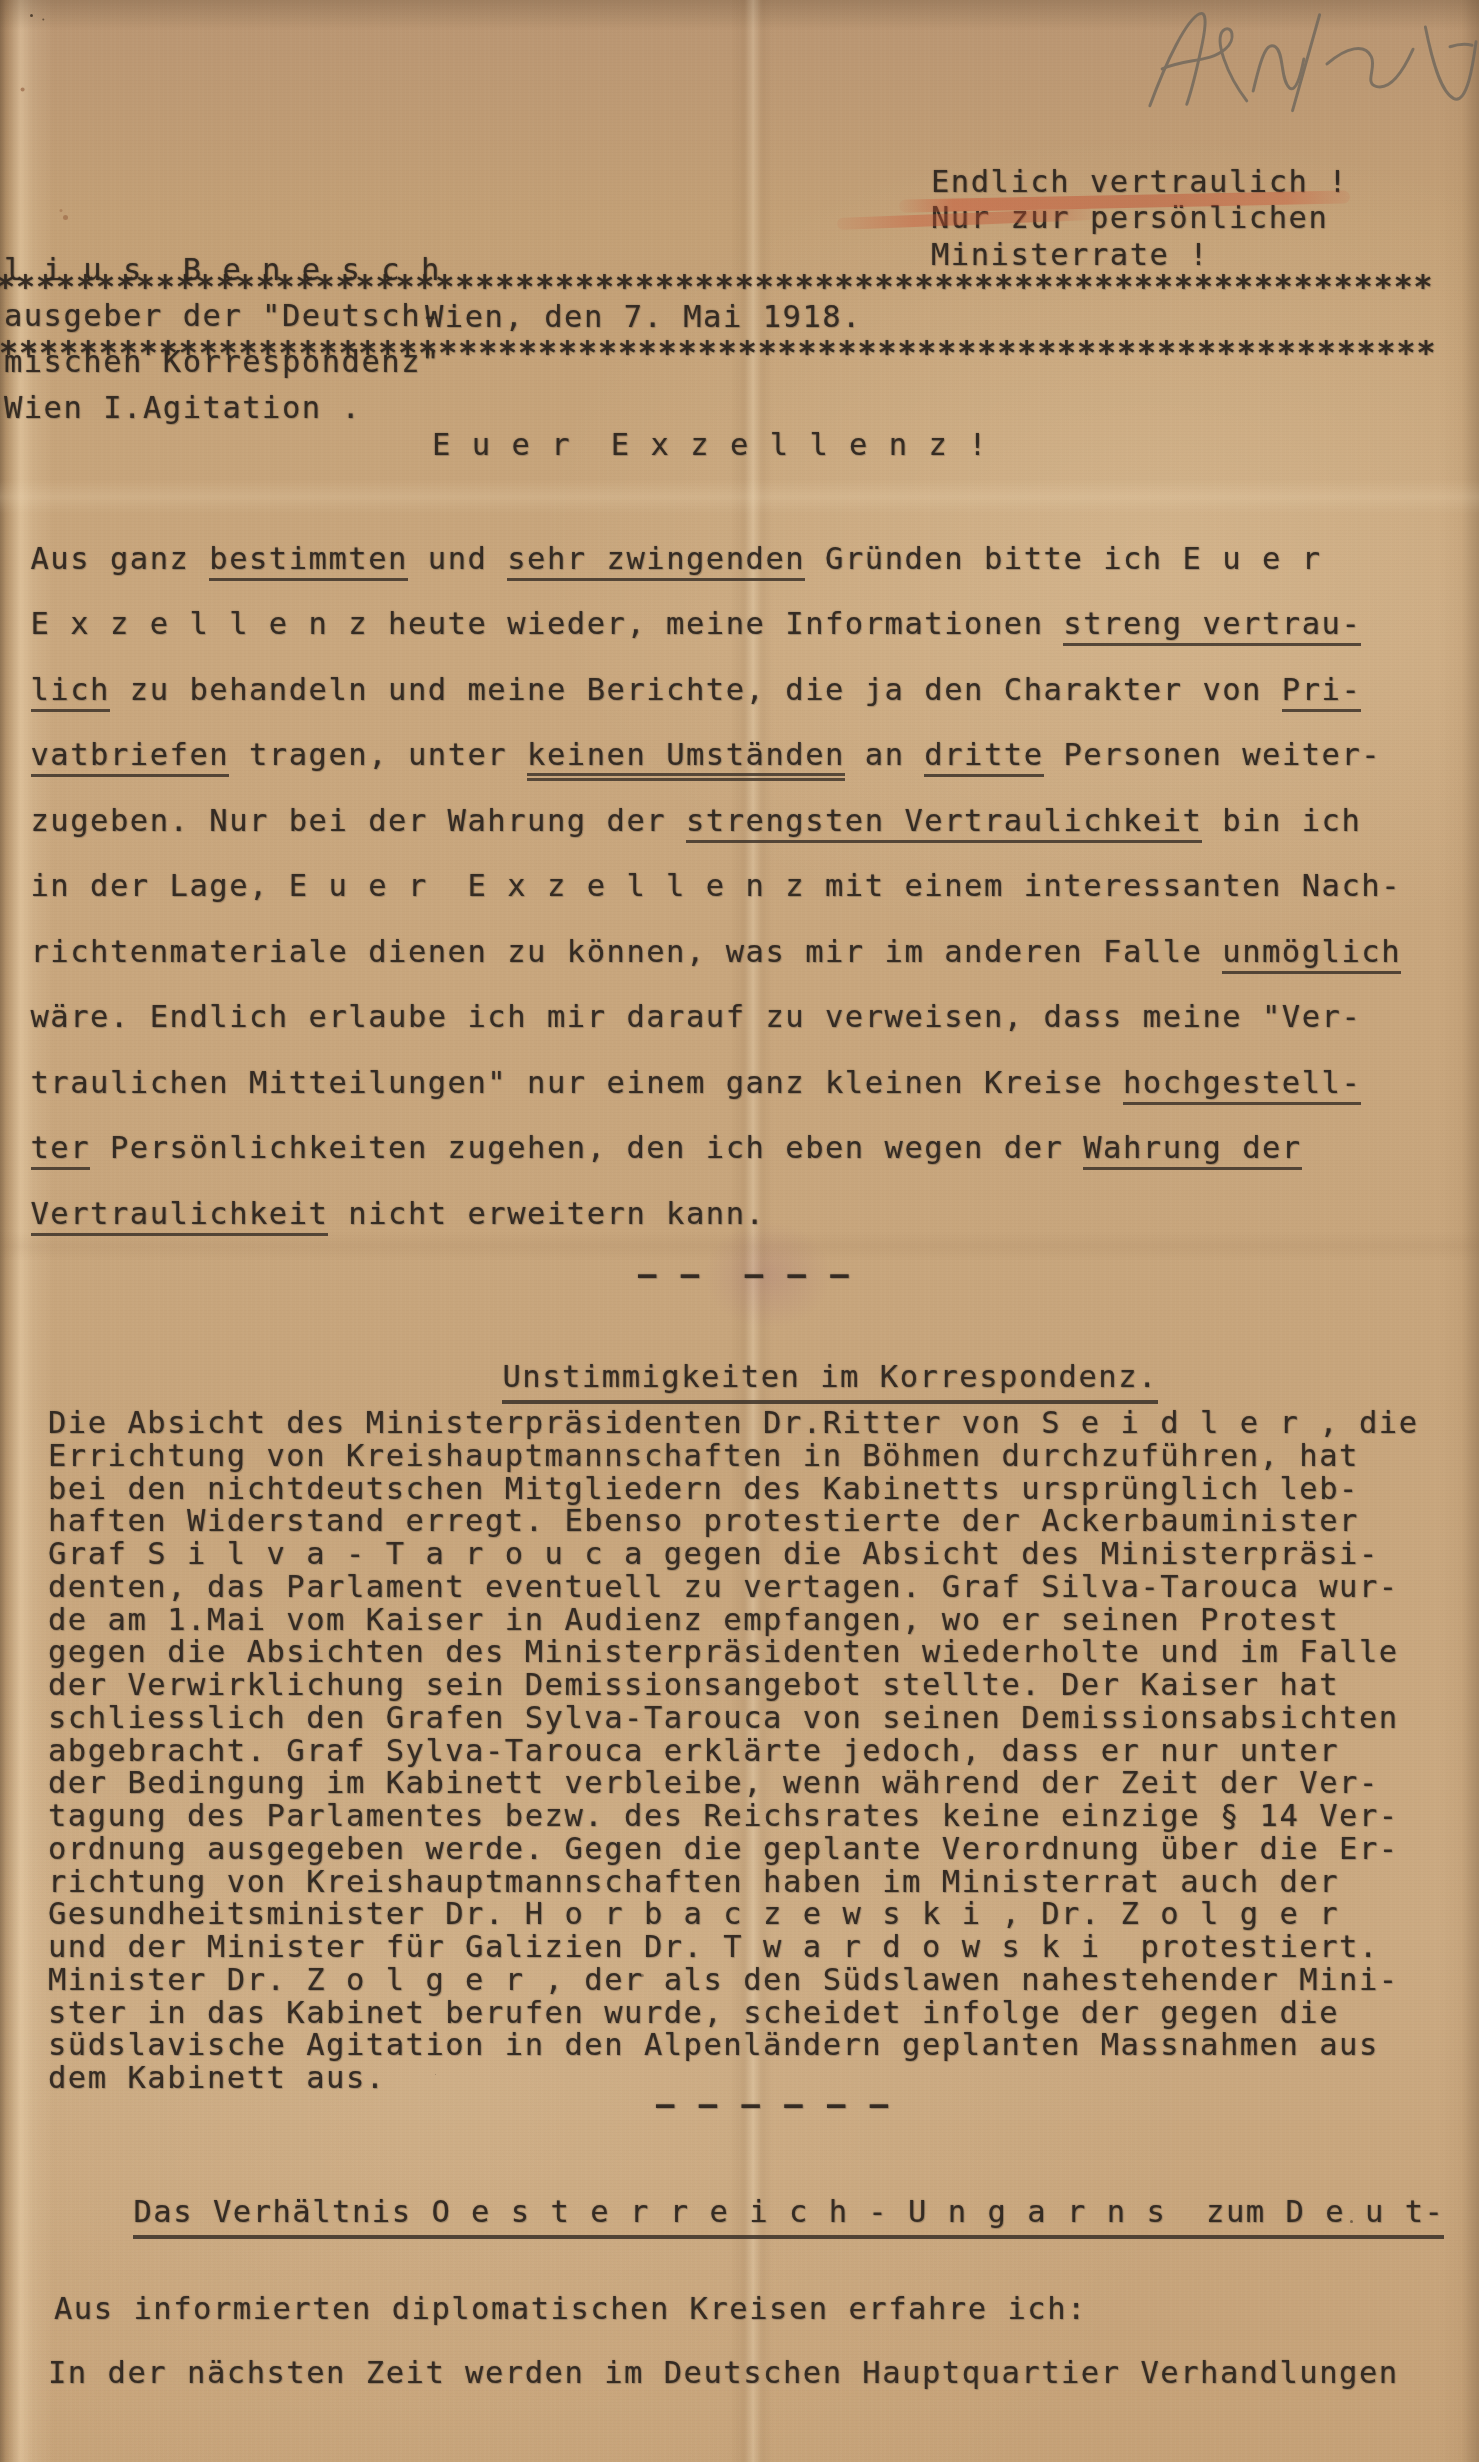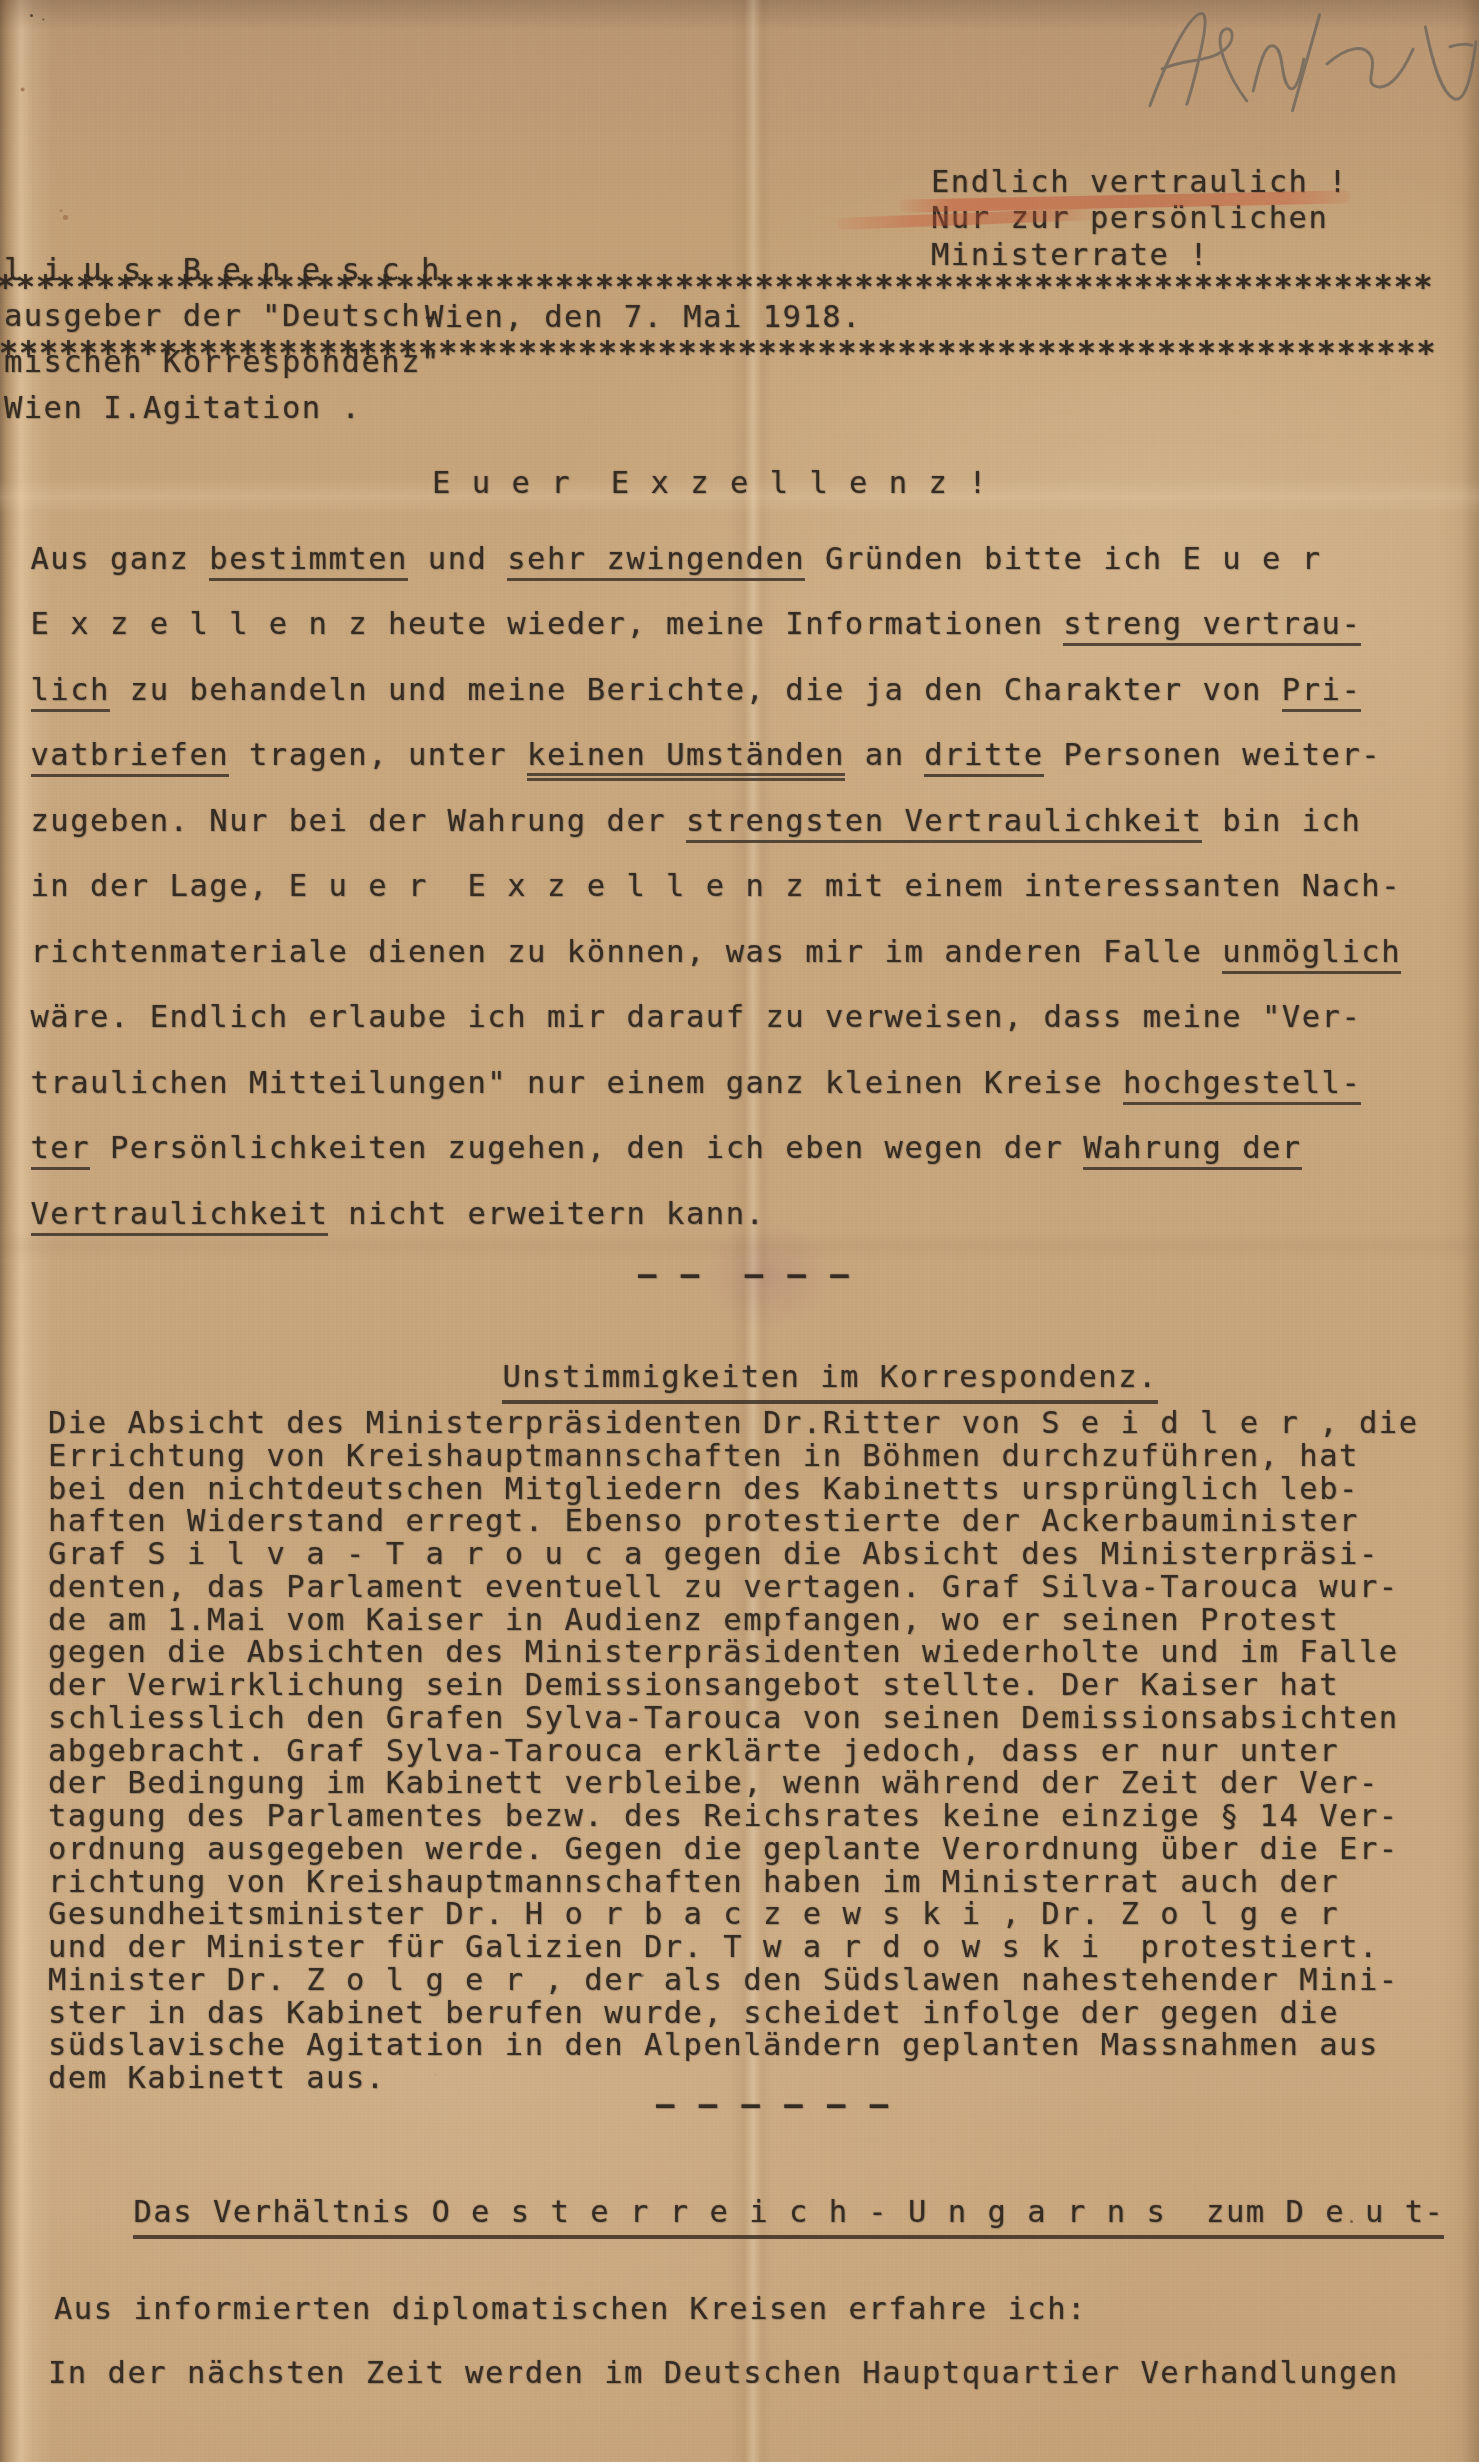--- a/index.html
+++ b/index.html
@@ -84,21 +84,21 @@
   <div class="abs tw" style="left:931px; top:164px;"><div class="tline" style="top: 0px;">Endlich vertraulich !</div><div class="tline" style="top: 36px;">Nur zur persönlichen</div><div class="tline" style="top: 73px;">Ministerrate !</div></div>
   <div class="red-stroke red1"></div>
   <div class="red-stroke red2"></div>
 
   <div class="abs tw ast" style="left:-3.9px; top:268px;">************************************************************************</div>
 
   <div class="abs tw" style="left:425px; top:299px;">Wien, den 7. Mai 1918.</div>
 
   <div class="abs tw ast" style="left:-1px; top:334px;">************************************************************************</div>
 
-  <div class="abs tw" style="left:432px; top:427px;margin-top:38px;">E u e r  E x z e l l e n z !</div>
+  <div class="abs tw" style="left:432px; top:427px;">E u e r  E x z e l l e n z !</div>
 
   <div class="abs tw" style="left:30.5px; top:0;"><div class="tline" style="top: 541px;"><span>Aus ganz </span><span class="u">bestimmten</span><span> und </span><span class="u">sehr zwingenden</span><span> Gründen bitte ich E u e r</span></div><div class="tline" style="top: 606px;"><span>E x z e l l e n z heute wieder, meine Informationen </span><span class="u">streng vertrau-</span></div><div class="tline" style="top: 672px;"><span class="u">lich</span><span> zu behandeln und meine Berichte, die ja den Charakter von </span><span class="u">Pri-</span></div><div class="tline" style="top: 737px;"><span class="u">vatbriefen</span><span> tragen, unter </span><span class="u u2">keinen Umständen</span><span> an </span><span class="u">dritte</span><span> Personen weiter-</span></div><div class="tline" style="top: 803px;"><span>zugeben. Nur bei der Wahrung der </span><span class="u">strengsten Vertraulichkeit</span><span> bin ich</span></div><div class="tline" style="top: 868px;"><span>in der Lage, E u e r  E x z e l l e n z mit einem interessanten Nach-</span></div><div class="tline" style="top: 934px;"><span>richtenmateriale dienen zu können, was mir im anderen Falle </span><span class="u">unmöglich</span></div><div class="tline" style="top: 999px;"><span>wäre. Endlich erlaube ich mir darauf zu verweisen, dass meine "Ver-</span></div><div class="tline" style="top: 1065px;"><span>traulichen Mitteilungen" nur einem ganz kleinen Kreise </span><span class="u">hochgestell-</span></div><div class="tline" style="top: 1130px;"><span class="u">ter</span><span> Persönlichkeiten zugehen, den ich eben wegen der </span><span class="u">Wahrung der</span></div><div class="tline" style="top: 1196px;"><span class="u">Vertraulichkeit</span><span> nicht erweitern kann.</span></div></div>
 
   <div class="abs tw sep" style="left:638px; top:1257px;">— —  — — —</div>
 
   <div class="abs tw" style="left:423px; top:1324px;">
     <span class="heading-underline">Unstimmigkeiten im Korrespondenz.</span>
   </div>
 
   <div class="abs tw" style="left:48px; top:0;"><div class="tline" style="top: 1405px;">Die Absicht des Ministerpräsidenten Dr.Ritter von S e i d l e r , die</div><div class="tline" style="top: 1438px;">Errichtung von Kreishauptmannschaften in Böhmen durchzuführen, hat</div><div class="tline" style="top: 1471px;">bei den nichtdeutschen Mitgliedern des Kabinetts ursprünglich leb-</div><div class="tline" style="top: 1503px;">haften Widerstand erregt. Ebenso protestierte der Ackerbauminister</div><div class="tline" style="top: 1536px;">Graf S i l v a - T a r o u c a gegen die Absicht des Ministerpräsi-</div><div class="tline" style="top: 1569px;">denten, das Parlament eventuell zu vertagen. Graf Silva-Tarouca wur-</div><div class="tline" style="top: 1602px;">de am 1.Mai vom Kaiser in Audienz empfangen, wo er seinen Protest</div><div class="tline" style="top: 1634px;">gegen die Absichten des Ministerpräsidenten wiederholte und im Falle</div><div class="tline" style="top: 1667px;">der Verwirklichung sein Demissionsangebot stellte. Der Kaiser hat</div><div class="tline" style="top: 1700px;">schliesslich den Grafen Sylva-Tarouca von seinen Demissionsabsichten</div><div class="tline" style="top: 1733px;">abgebracht. Graf Sylva-Tarouca erklärte jedoch, dass er nur unter</div><div class="tline" style="top: 1765px;">der Bedingung im Kabinett verbleibe, wenn während der Zeit der Ver-</div><div class="tline" style="top: 1798px;">tagung des Parlamentes bezw. des Reichsrates keine einzige § 14 Ver-</div><div class="tline" style="top: 1831px;">ordnung ausgegeben werde. Gegen die geplante Verordnung über die Er-</div><div class="tline" style="top: 1864px;">richtung von Kreishauptmannschaften haben im Ministerrat auch der</div><div class="tline" style="top: 1896px;">Gesundheitsminister Dr. H o r b a c z e w s k i , Dr. Z o l g e r</div><div class="tline" style="top: 1929px;">und der Minister für Galizien Dr. T w a r d o w s k i  protestiert.</div><div class="tline" style="top: 1962px;">Minister Dr. Z o l g e r , der als den Südslawen nahestehender Mini-</div><div class="tline" style="top: 1995px;">ster in das Kabinet berufen wurde, scheidet infolge der gegen die</div><div class="tline" style="top: 2027px;">südslavische Agitation in den Alpenländern geplanten Massnahmen aus</div><div class="tline" style="top: 2060px;">dem Kabinett aus.</div></div>

